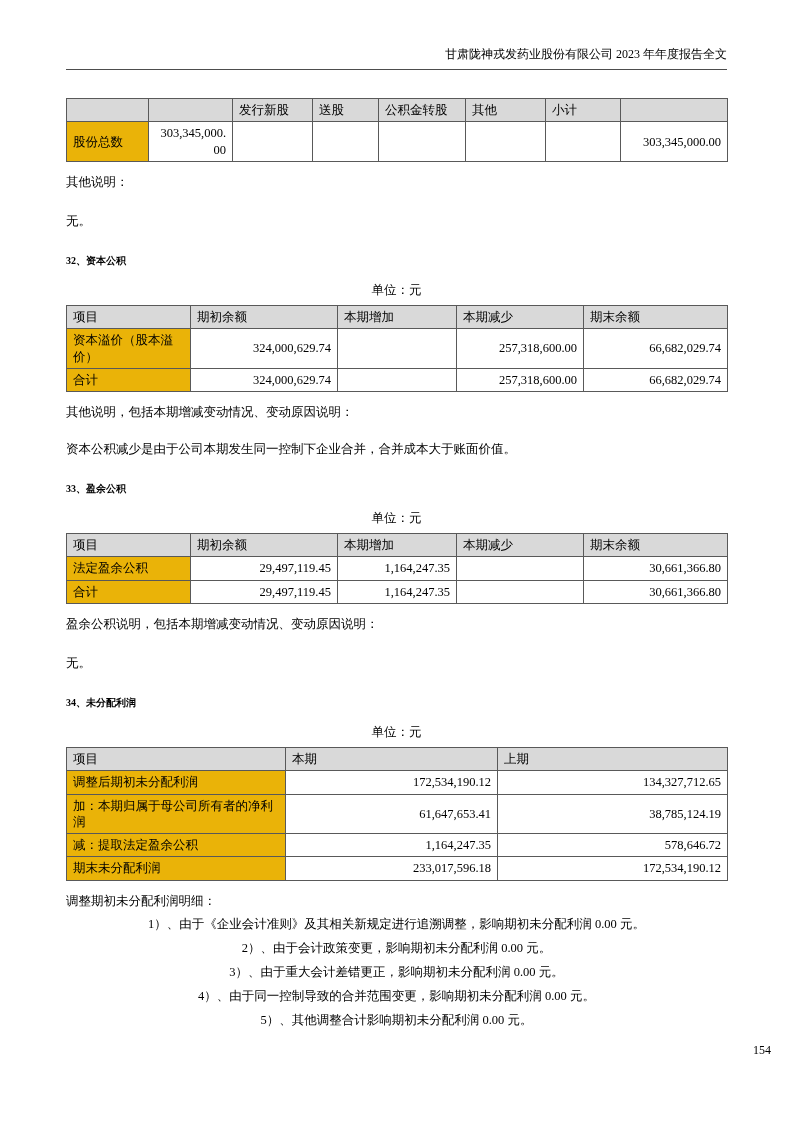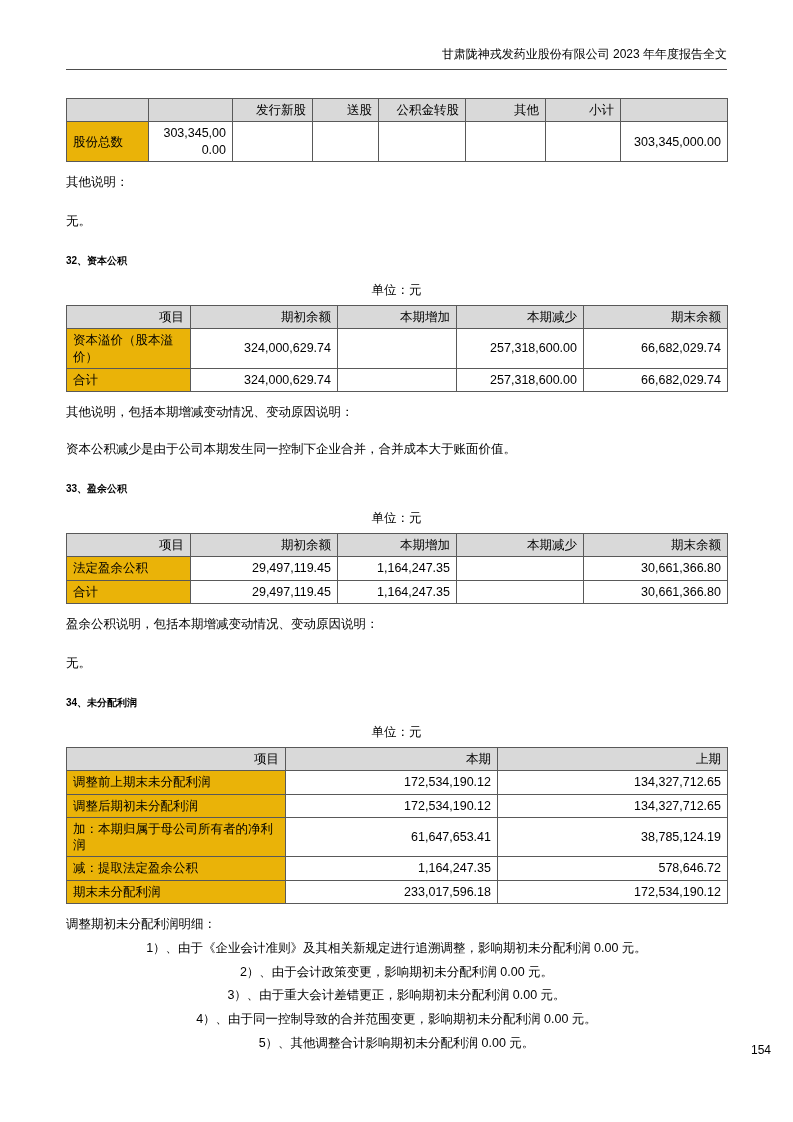--- a/index.html
+++ b/index.html
@@ -3,21 +3,21 @@
 <meta charset="utf-8">
 <style>
   * { margin:0; padding:0; box-sizing:border-box; }
   html, body { background:#ffffff; }
   body { width:793px; }
   .page {
     position:relative;
     width:793px; height:1122px;
     background:#ffffff;
     color:#000000;
-    font-family:Liberation Sans, sans-serif;
+    font-family:Liberation Serif, serif;
     font-size:12.5px;
     line-height:1.35;
     padding:46px 66px 0 66px;
     overflow:hidden;
   }
   .doc-header {
     text-align:right;
     font-size:12px;
     padding-bottom:7px;
     border-bottom:1px solid #4d4d4d;
@@ -28,21 +28,21 @@
     table-layout:fixed;
   }
   table.tbl td {
     border:1px solid #595959;
     padding:3px 6px;
     vertical-align:middle;
     font-size:12.5px;
     line-height:1.3;
     word-wrap:break-word;
   }
-  .hdr td { background:#d9d9d9; text-align:right; }
+  .hdr td { background:#d9d9d9; text-align:left; }
   td.lbl { background:#eab308; text-align:left; }
   td.num { text-align:right; }
   td.numwrap { text-align:right; word-break:break-all; }
   td.padwide { padding-left:28px; }
   .mt-table1 { margin-top:28px; }
   .note { margin-top:12px; }
   .answer { margin-top:22px; }
   h3.section { font-size:10px; font-weight:bold; margin-top:24px; }
   .unit { text-align:center; margin-top:15px; margin-bottom:6px; }
   .para { margin-top:20px; }
@@ -188,25 +188,20 @@
         <col style="width:212px">
         <col style="width:230px">
     </colgroup>
     <tbody>
       <tr class="hdr">
         <td>项目</td>
         <td>本期</td>
         <td>上期</td>
       </tr>
       <tr>
-        <td class="lbl">调整前上期末未分配利润</td>
-        <td class="num">172,534,190.12</td>
-        <td class="num">134,327,712.65</td>
-      </tr>
-      <tr>
         <td class="lbl">调整后期初未分配利润</td>
         <td class="num">172,534,190.12</td>
         <td class="num">134,327,712.65</td>
       </tr>
       <tr>
         <td class="lbl">加：本期归属于母公司所有者的净利润</td>
         <td class="num">61,647,653.41</td>
         <td class="num">38,785,124.19</td>
       </tr>
       <tr>

